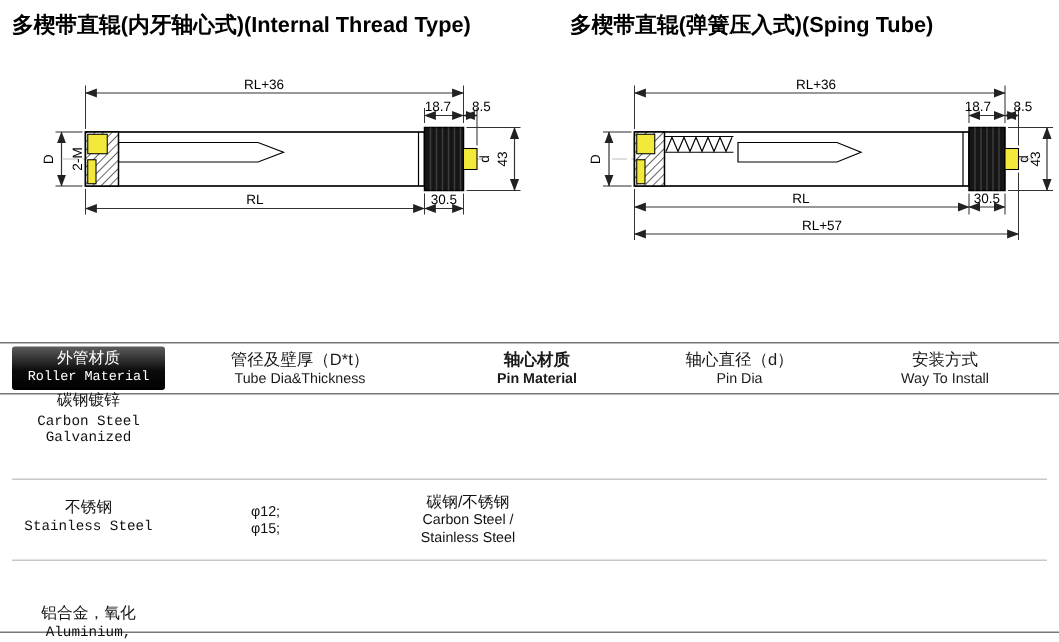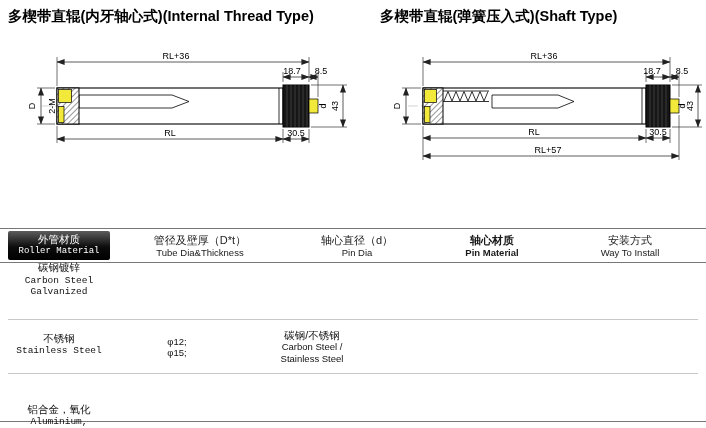--- a/index.html
+++ b/index.html
@@ -52,21 +52,21 @@
   .merged { display:flex; flex-direction:column; justify-content:center; align-items:center; padding-top:10px; }
   .c5.merged { padding-top:16px; }
   .c5 .mz, .c5 .me { line-height:10.5px; }
   .rsep { position:absolute; left:8px; right:8px; height:1px; background:#c8c8c8; }
   .s1 { top:90px; } .s2 { top:144px; }
 </style>
 </head>
 <body>
 
 <div class="title l">多楔带直辊(内牙轴心式)(Internal Thread Type)</div>
-<div class="title r">多楔带直辊(弹簧压入式)(Shaft Type)</div>
+<div class="title r">多楔带直辊(弹簧压入式)(Sping Tube)</div>
 
 <svg class="diag" style="left:24px; top:48px;" width="336" height="100" viewBox="0 0 336 100">
   <defs>
     <marker id="arw" viewBox="0 0 10 10" refX="9.5" refY="5" markerWidth="8" markerHeight="8" orient="auto-start-reverse" markerUnits="userSpaceOnUse">
       <path d="M0,1.2 L10,5 L0,8.8 z" fill="#222"></path>
     </marker>
     <pattern id="hatch" width="4" height="4" patternUnits="userSpaceOnUse" patternTransform="rotate(45)">
       <rect width="4" height="4" fill="#fff"></rect>
       <line x1="0" y1="0" x2="0" y2="4" stroke="#444" stroke-width="1.1"></line>
     </pattern>
@@ -201,27 +201,27 @@
     <div class="hc c1">
       <div class="dark-cell">
         <div class="hz">外管材质</div>
         <div class="he">Roller Material</div>
       </div>
     </div>
     <div class="hc c2">
       <div class="hz">管径及壁厚（D*t）</div>
       <div class="he">Tube Dia&amp;Thickness</div>
     </div>
+    <div class="hc c4 bold">
+      <div class="hz">轴心材质</div>
+      <div class="he">Pin Material</div>
+    </div>
     <div class="hc c3">
       <div class="hz">轴心直径（d）</div>
       <div class="he">Pin Dia</div>
-    </div>
-    <div class="hc c4 bold">
-      <div class="hz">轴心材质</div>
-      <div class="he">Pin Material</div>
     </div>
     <div class="hc c5">
       <div class="hz">安装方式</div>
       <div class="he">Way To Install</div>
     </div>
   </div>
 
   <div class="tbody">
     <div class="bc c1">
       <div class="mat m1">

